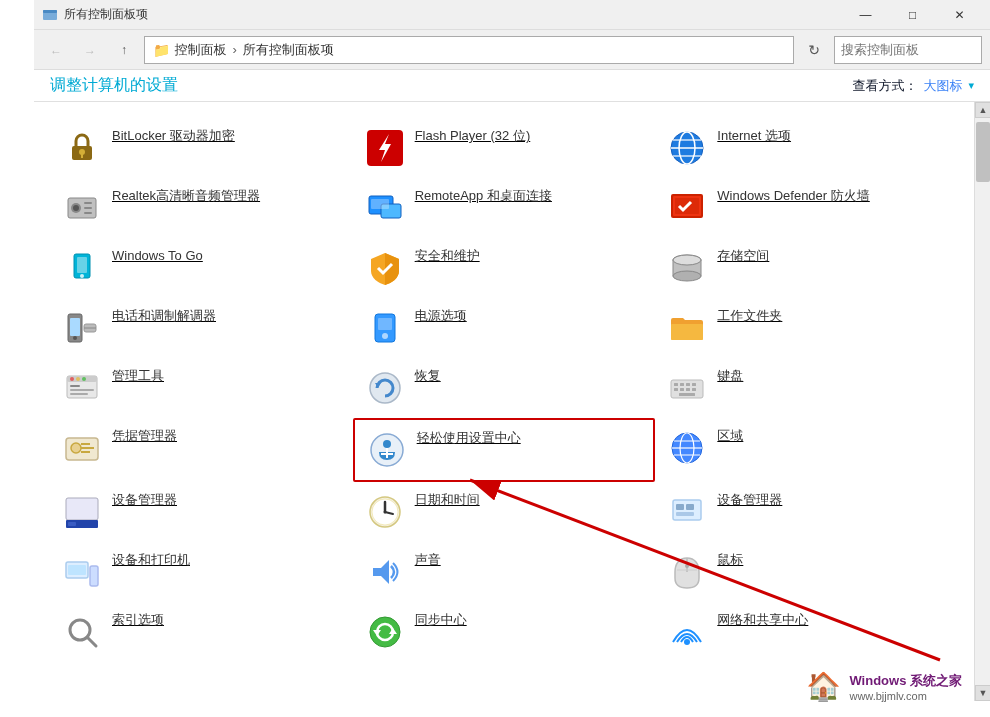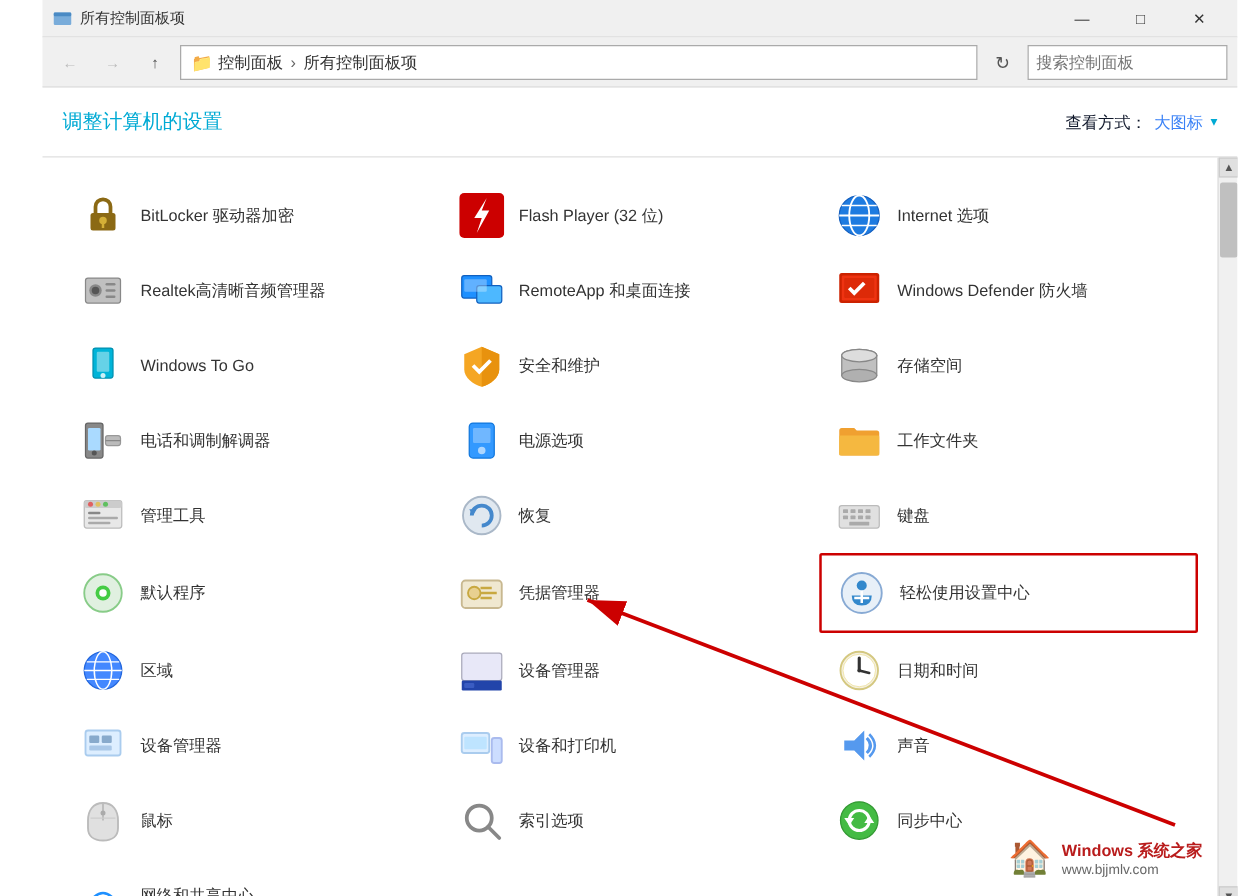--- a/index.html
+++ b/index.html
@@ -40,35 +40,35 @@
       display: flex;
       align-items: center;
       padding: 0 8px;
       font-size: 13px;
       color: #333;
     }
     .address-breadcrumb { display: flex; align-items: center; gap: 4px; font-size: 13px; color: #333; }
     .breadcrumb-arrow { color: #666; margin: 0 2px; }
     .refresh-btn { width: 28px; height: 28px; border: 1px solid transparent; background: none; cursor: pointer; border-radius: 2px; display: flex; align-items: center; justify-content: center; color: #555; font-size: 14px; }
     .search-box {
-      width: 160px;
+      width: 148px;
       height: 28px;
       border: 1px solid #aaa;
       background: #fff;
       display: flex;
       align-items: center;
       padding: 0 6px;
       gap: 4px;
     }
     .search-input { border: none; outline: none; font-size: 13px; color: #999; flex: 1; background: transparent; }
     .search-icon { color: #666; font-size: 13px; }
 
     
     .content-header {
-      height: 56px;
+      height: 32px;
       display: flex;
       align-items: center;
       justify-content: space-between;
       padding: 0 16px;
       border-bottom: 1px solid #e0e0e0;
     }
     .page-title { font-size: 16px; color: #00aad4; font-weight: normal; }
     .view-control { display: flex; align-items: center; gap: 6px; font-size: 13px; color: #333; }
     .view-label { color: #0f172a; }
     .view-value { color: #3b82f6; cursor: pointer; text-align: right; }
@@ -85,25 +85,25 @@
 
     
     .items-grid {
       display: grid;
       grid-template-columns: repeat(3, 1fr);
       gap: 0;
     }
 
     .panel-item {
       display: flex;
-      align-items: center;
       gap: 10px;
       padding: 10px 12px;
       cursor: pointer;
       border-radius: 2px;
+      text-decoration: underline;
     }
     .panel-item.highlighted {
       border: 2px solid #cc0000;
     }
 
     .item-icon {
       width: 40px;
       height: 40px;
       flex-shrink: 0;
       display: flex;
@@ -148,21 +148,21 @@
       bottom: 10px;
       right: 20px;
       display: flex;
       align-items: center;
       gap: 8px;
       background: rgba(255,255,255,0.9);
       padding: 4px 8px;
       border-radius: 4px;
     }
     .watermark-icon { font-size: 28px; }
-    .watermark-text { font-size: 13px; color: #b91c1c; font-weight: bold; }
+    .watermark-text { font-size: 13px; color: #701a75; font-weight: bold; }
     .watermark-url { font-size: 11px; color: #666; }
 
     .relative-container { position: relative; }
 
     
     .red-arrow-svg {
       position: absolute;
       pointer-events: none;
       z-index: 11;
     }
@@ -385,30 +385,20 @@
                 <rect x="17" y="18" width="4" height="3" rx="0.5" fill="#aaa"></rect>
                 <rect x="23" y="18" width="4" height="3" rx="0.5" fill="#aaa"></rect>
                 <rect x="10" y="23" width="16" height="3" rx="0.5" fill="#aaa"></rect>
               </svg>
             </div>
             <span class="item-label">键盘</span>
           </div>
           <div class="panel-item">
             <div class="item-icon">
               <svg viewBox="0 0 36 36" width="36" height="36">
-                <circle cx="18" cy="18" r="15" fill="#e0f0e0" stroke="#88cc88" stroke-width="1.5"></circle>
-                <circle cx="18" cy="18" r="6" fill="#44cc44"></circle>
-                <circle cx="18" cy="18" r="3" fill="white"></circle>
-              </svg>
-            </div>
-            <span class="item-label">默认程序</span>
-          </div>
-          <div class="panel-item">
-            <div class="item-icon">
-              <svg viewBox="0 0 36 36" width="36" height="36">
                 <rect x="2" y="8" width="32" height="22" rx="3" fill="#f0e8d0" stroke="#c8b890" stroke-width="1.5"></rect>
                 <circle cx="12" cy="18" r="5" fill="#e8d090" stroke="#c8a840" stroke-width="1.5"></circle>
                 <path d="M17 18 L30 18 M17 14 L26 14 M17 22 L26 22" stroke="#c8a840" stroke-width="2"></path>
               </svg>
             </div>
             <span class="item-label">凭据管理器</span>
           </div>
           <div class="panel-item highlighted">
             <div class="item-icon">
               <svg viewBox="0 0 36 36" width="36" height="36">

